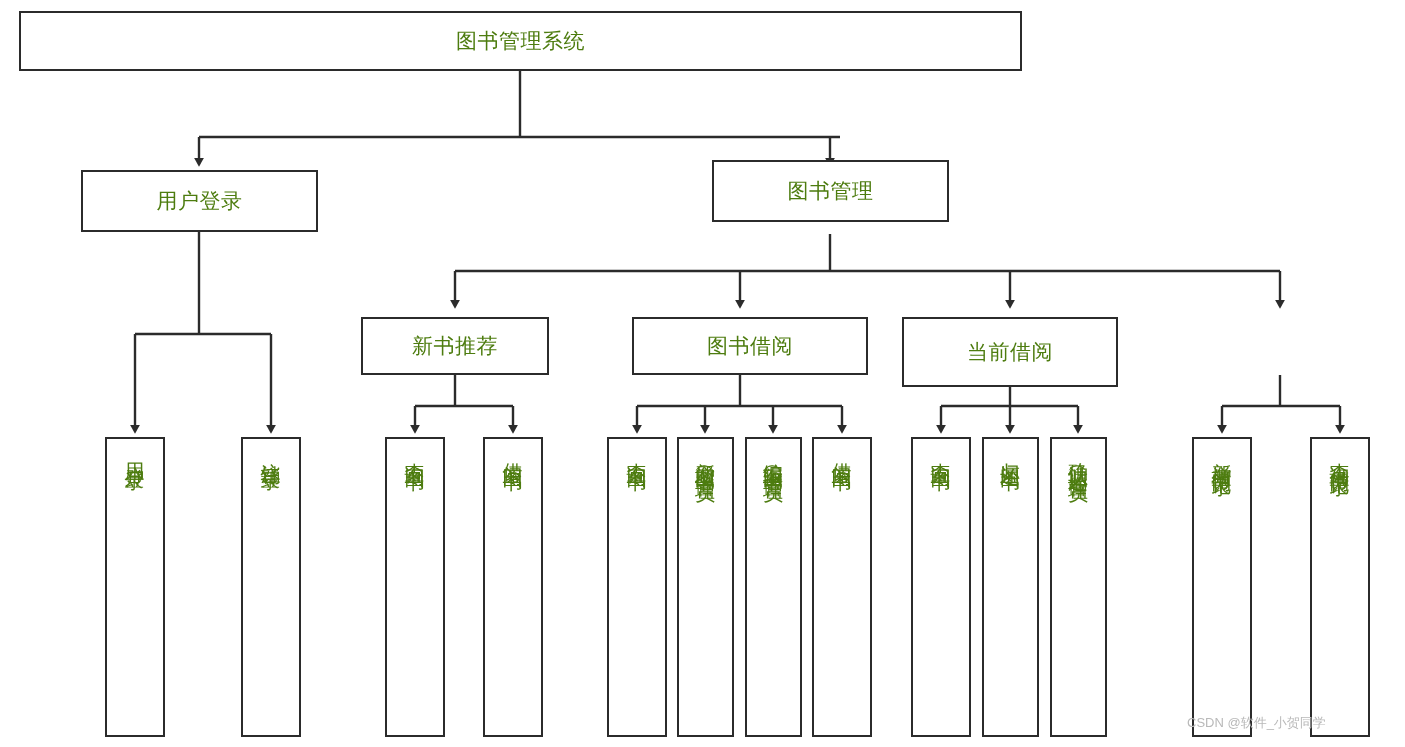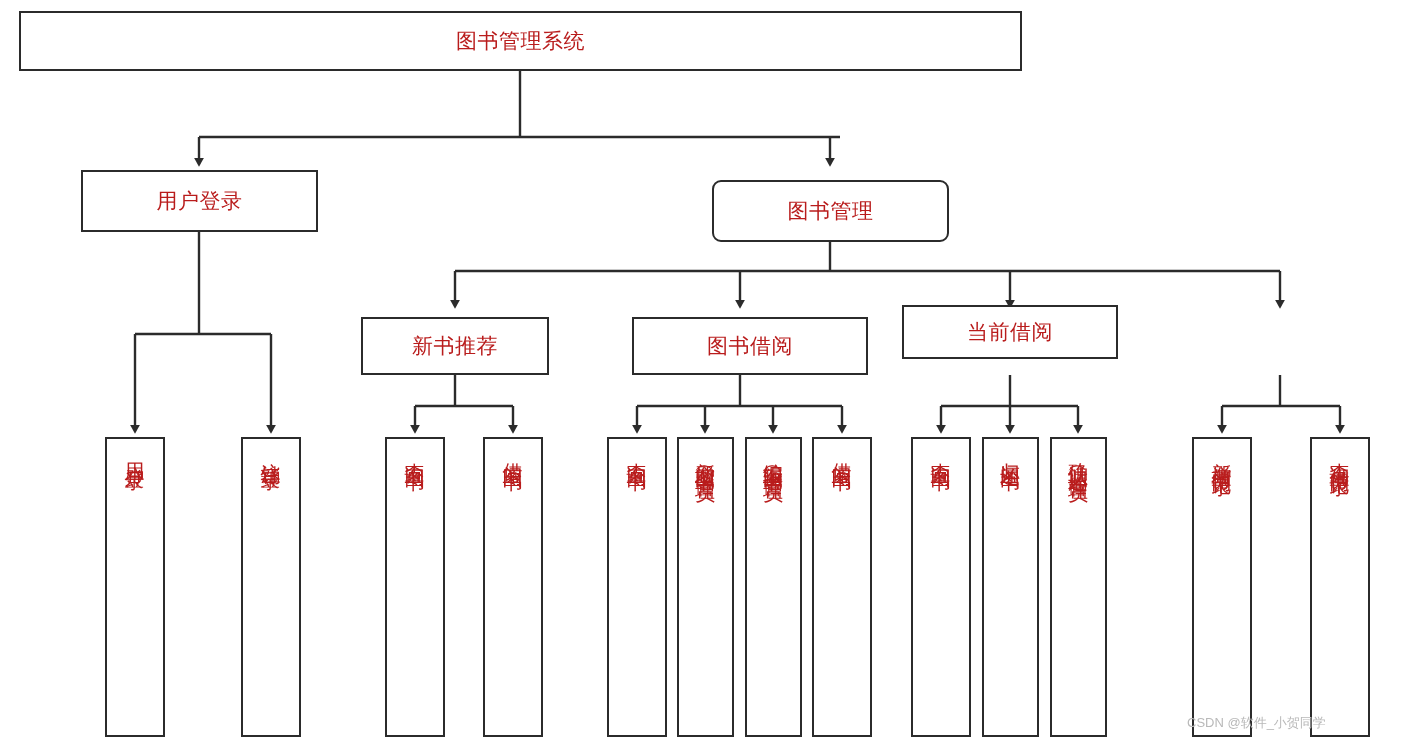--- a/index.html
+++ b/index.html
@@ -33,21 +33,21 @@
     align-items: center;
     justify-content: center;
     color: #1a1a1a;
     z-index: 2;
   }
   .node-label {
     font-size: 21px;
     line-height: 1.15;
     letter-spacing: 0.5px;
     white-space: nowrap;
-    color: #b91c1c;
+    color: #4d7c0f;
   }
   .node.leaf {
     align-items: flex-start;
     padding-top: 8px;
   }
   .node.leaf .node-label {
     writing-mode: vertical-rl;
     text-orientation: upright;
     font-size: 20px;
     letter-spacing: 3px;
@@ -121,31 +121,31 @@
     </g>
   </svg>
 
   <div class="node" style="left:19px; top:11px; width:1003px; height:60px;">
     <span class="node-label">图书管理系统</span>
   </div>
 
   <div class="node" style="left:81px; top:170px; width:237px; height:62px;">
     <span class="node-label">用户登录</span>
   </div>
-  <div class="node" style="left:712px; top:180px; width:237px; height:62px;border-radius:9px;">
+  <div class="node" style="left:712px; top:160px; width:237px; height:62px;">
     <span class="node-label">图书管理</span>
   </div>
 
   <div class="node" style="left:361px; top:317px; width:188px; height:58px;">
     <span class="node-label">新书推荐</span>
   </div>
   <div class="node" style="left:632px; top:317px; width:236px; height:58px;">
     <span class="node-label">图书借阅</span>
   </div>
-  <div class="node" style="left:902px; top:305px; width:216px; height:54px;">
+  <div class="node" style="left:902px; top:317px; width:216px; height:70px;">
     <span class="node-label">当前借阅</span>
   </div>
 
   <div class="node leaf" style="left:105px; top:437px; width:60px; height:300px;">
     <span class="node-label">用户登录</span>
   </div>
   <div class="node leaf" style="left:241px; top:437px; width:60px; height:300px;">
     <span class="node-label">注销登录</span>
   </div>
 

